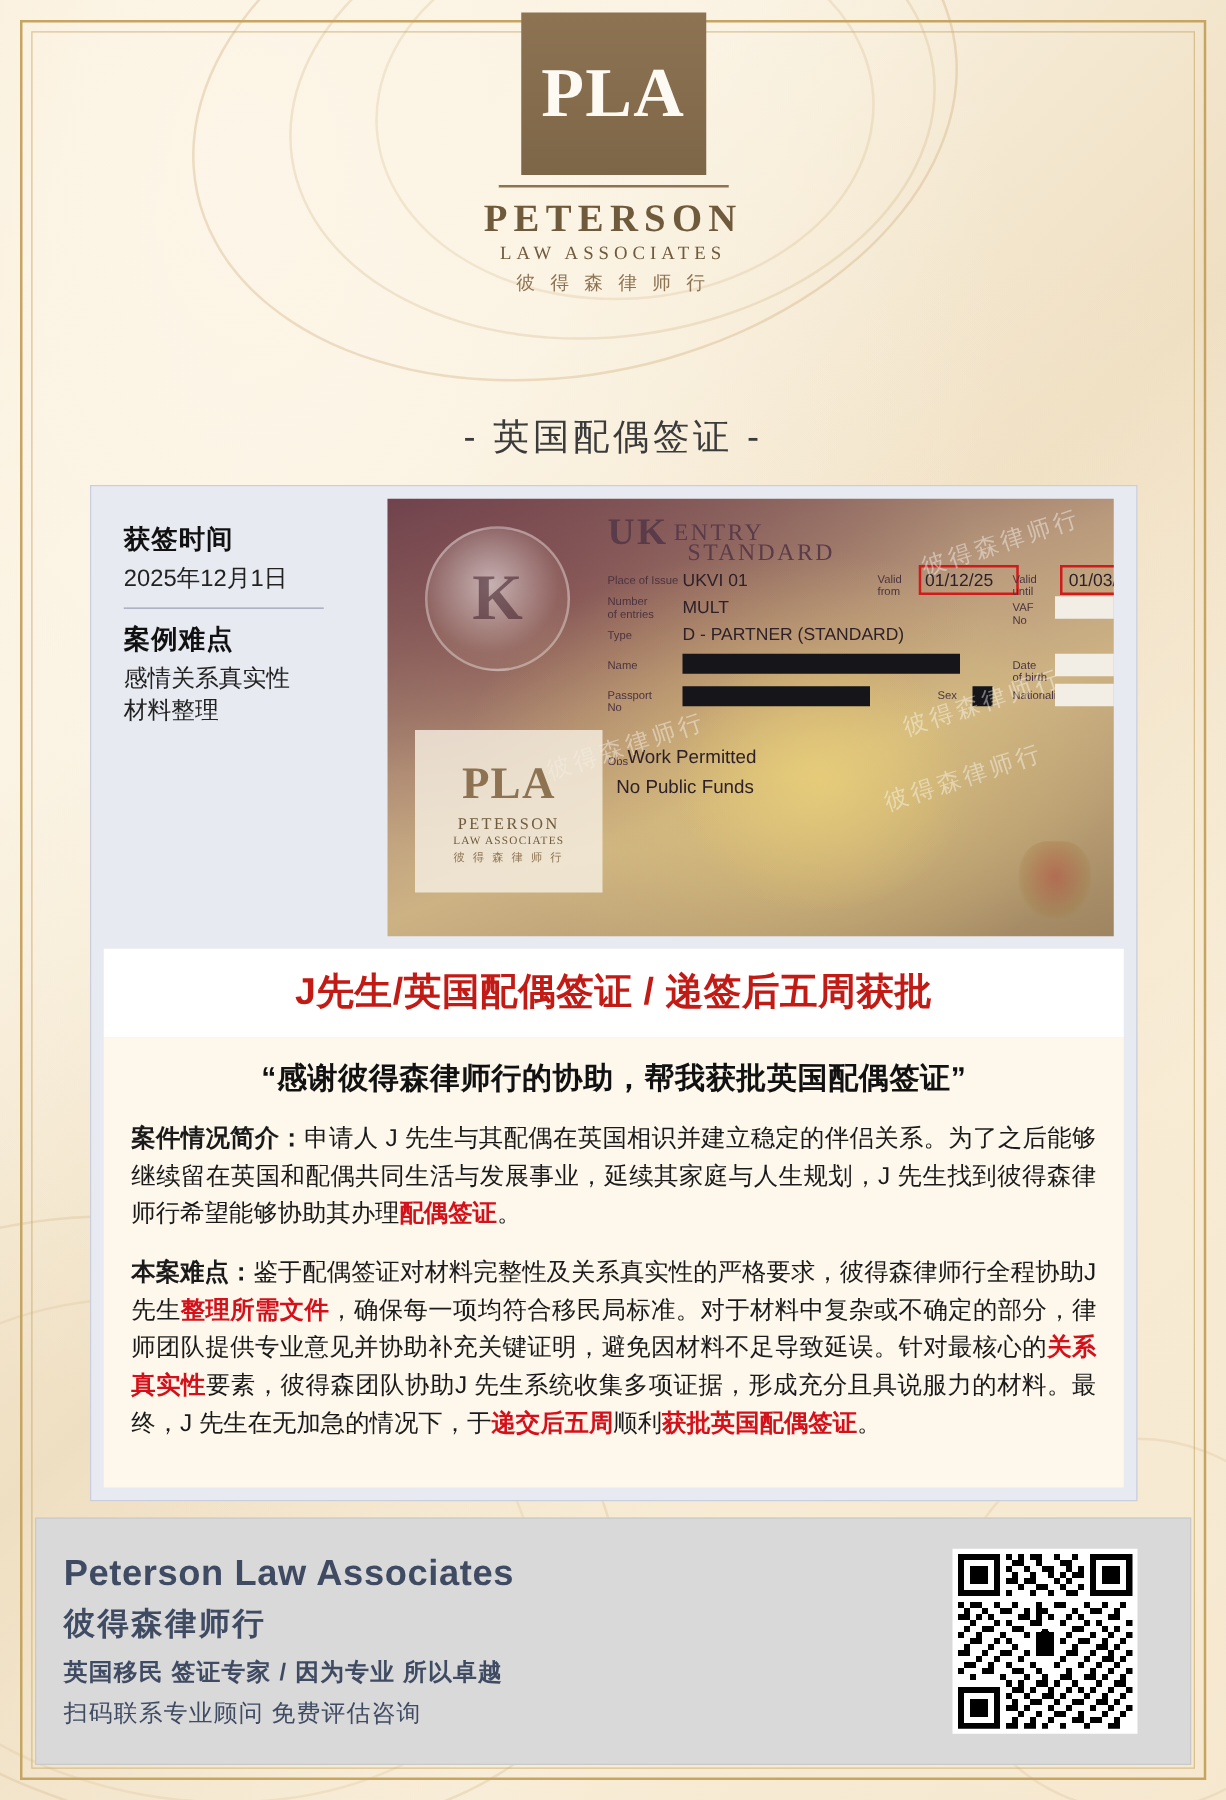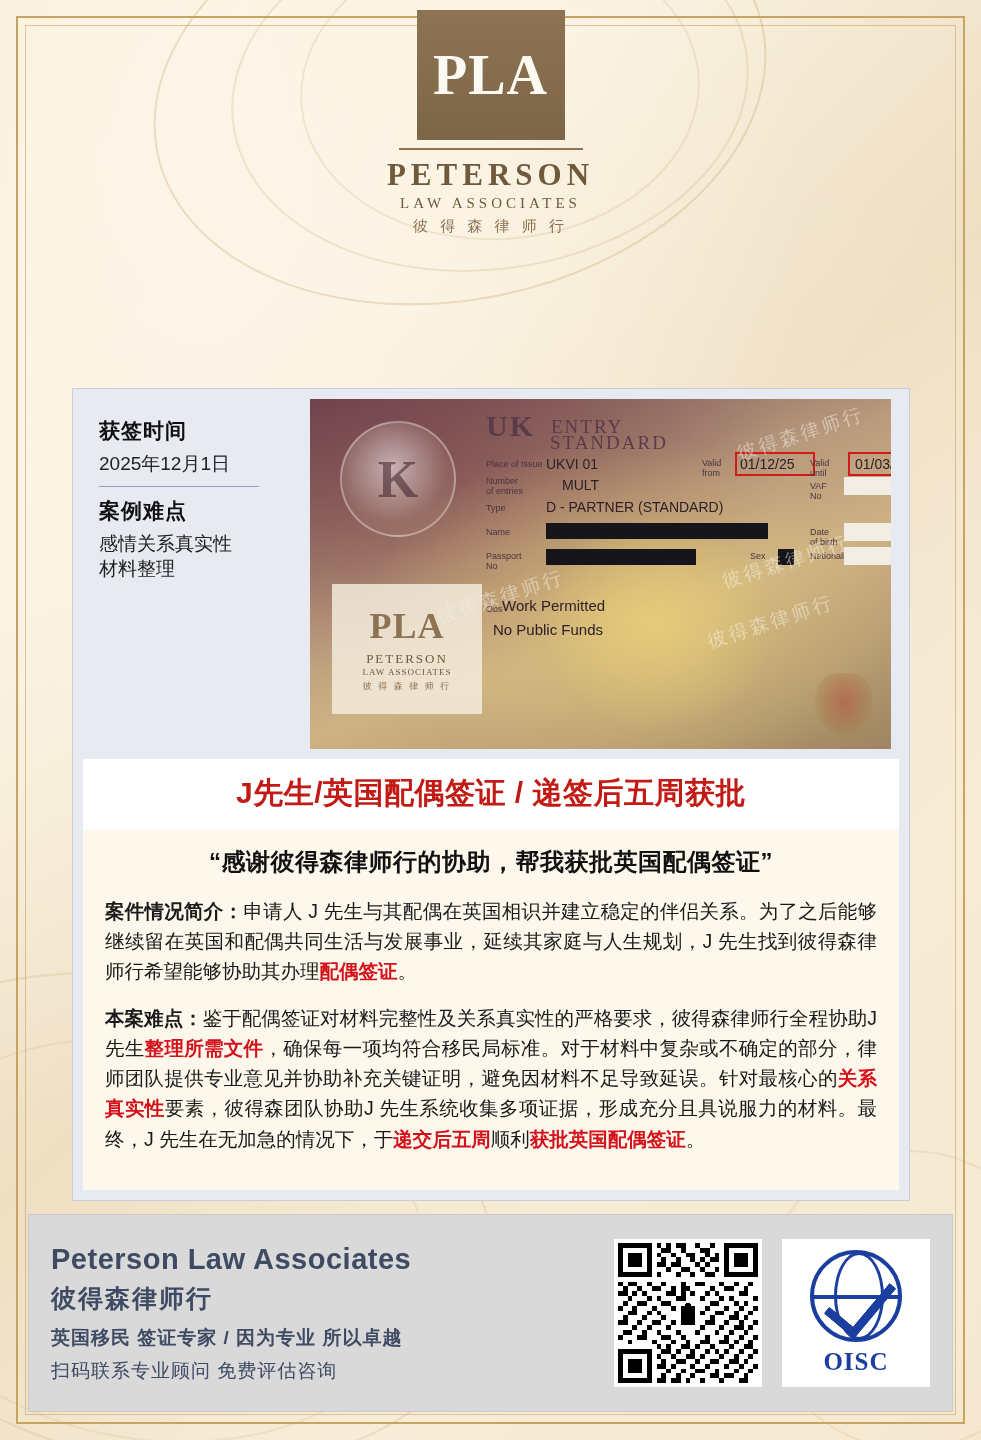--- a/index.html
+++ b/index.html
@@ -149,21 +149,21 @@
     position: absolute; inset: 0;
     background:
       radial-gradient(ellipse at 55% 62%, rgba(225,200,120,0.65) 0%, rgba(210,180,110,0) 58%),
       radial-gradient(ellipse at 20% 20%, rgba(120,60,70,0.55) 0%, rgba(120,60,70,0) 55%);
   }
   .visa .hdr {
     position: absolute; left: 176px; top: 10px;
     color: #5a3b4a; font-family: "Liberation Serif", serif;
   }
   .visa .hdr .uk { font-size: 30px; font-weight: 700; letter-spacing: 2px; display: inline-block; }
-  .visa .hdr .ec { font-size: 19px; letter-spacing: 2px; display: inline-block; margin-left: 12px; vertical-align: 3px; }
+  .visa .hdr .ec { font-size: 19px; letter-spacing: 2px; display: inline-block; vertical-align: 3px; }
   .visa .ec2 { position: absolute; left: 240px; top: 33px; font-size: 19px; letter-spacing: 2px; color: #5a3b4a; font-family: "Liberation Serif", serif; }
   .visa .crest {
     position: absolute; left: 30px; top: 22px;
     width: 116px; height: 116px;
     border-radius: 50%;
     background: radial-gradient(circle at 45% 40%, rgba(255,255,255,0.55), rgba(200,170,150,0.15) 60%, rgba(120,80,80,0.05));
     border: 2px solid rgba(255,255,255,0.35);
   }
   .visa .crest .k {
     position: absolute; left: 50%; top: 50%; transform: translate(-50%,-50%);
@@ -318,20 +318,21 @@
   <div class="logo-wrap">
     <div class="logo-badge">
       <span class="pla">PLA</span>
     </div>
     <div class="logo-rule"></div>
     <div class="logo-name">PETERSON</div>
     <div class="logo-sub">LAW ASSOCIATES</div>
     <div class="logo-cn">彼 得 森 律 师 行</div>
   </div>
 
+  <div class="subhead">- 英国配偶签证 -</div>
 
   <div class="card">
 
     <div class="visa-row">
 
       <div class="facts">
         <div class="fact">
           <h4>获签时间</h4>
           <p>2025年12月1日</p>
           <div class="divider"></div>
@@ -355,21 +356,21 @@
           <span class="uk">UK</span>
           <span class="ec">ENTRY</span>
         </div>
         <div class="ec2">STANDARD</div>
 
         <div class="lbl" style="left:176px; top:60px; white-space:pre-line">Place of Issue</div>
         <div class="val" style="left:236px; top:57px">UKVI 01</div>
 
         <div class="lbl" style="left:176px; top:77px; white-space:pre-line">Number
 of entries</div>
-        <div class="val" style="left:252px; top:78px">MULT</div>
+        <div class="val" style="left:236px; top:78px">MULT</div>
 
         <div class="lbl" style="left:176px; top:104px">Type</div>
         <div class="val" style="left:236px; top:100px">D - PARTNER (STANDARD)</div>
 
         <div class="lbl" style="left:176px; top:128px">Name</div>
         <div class="blackbar" style="left:236px; top:124px; width:222px; height:16px;"></div>
 
         <div class="lbl" style="left:176px; top:152px; white-space:pre-line">Passport
 No</div>
         <div class="blackbar" style="left:236px; top:150px; width:150px; height:16px;"></div>
@@ -650,21 +651,15 @@
           <rect x="13" y="9" width="1" height="4"></rect>
         </g>
         <rect x="12" y="12" width="5" height="6" fill="#fff"></rect>
         <g fill="#000">
             <rect x="13" y="13" width="3" height="4"></rect>
             <rect x="13.8" y="12.4" width="1.4" height="1.4" rx="0.7"></rect>
           </g>
       </svg>
     </div>
 
-    <div class="oisc">
-      <div class="globe">
-        <div class="tick"></div>
-      </div>
-      <div class="label">OISC</div>
-    </div>
   </div>
 
 </div>
 
 </body></html>

